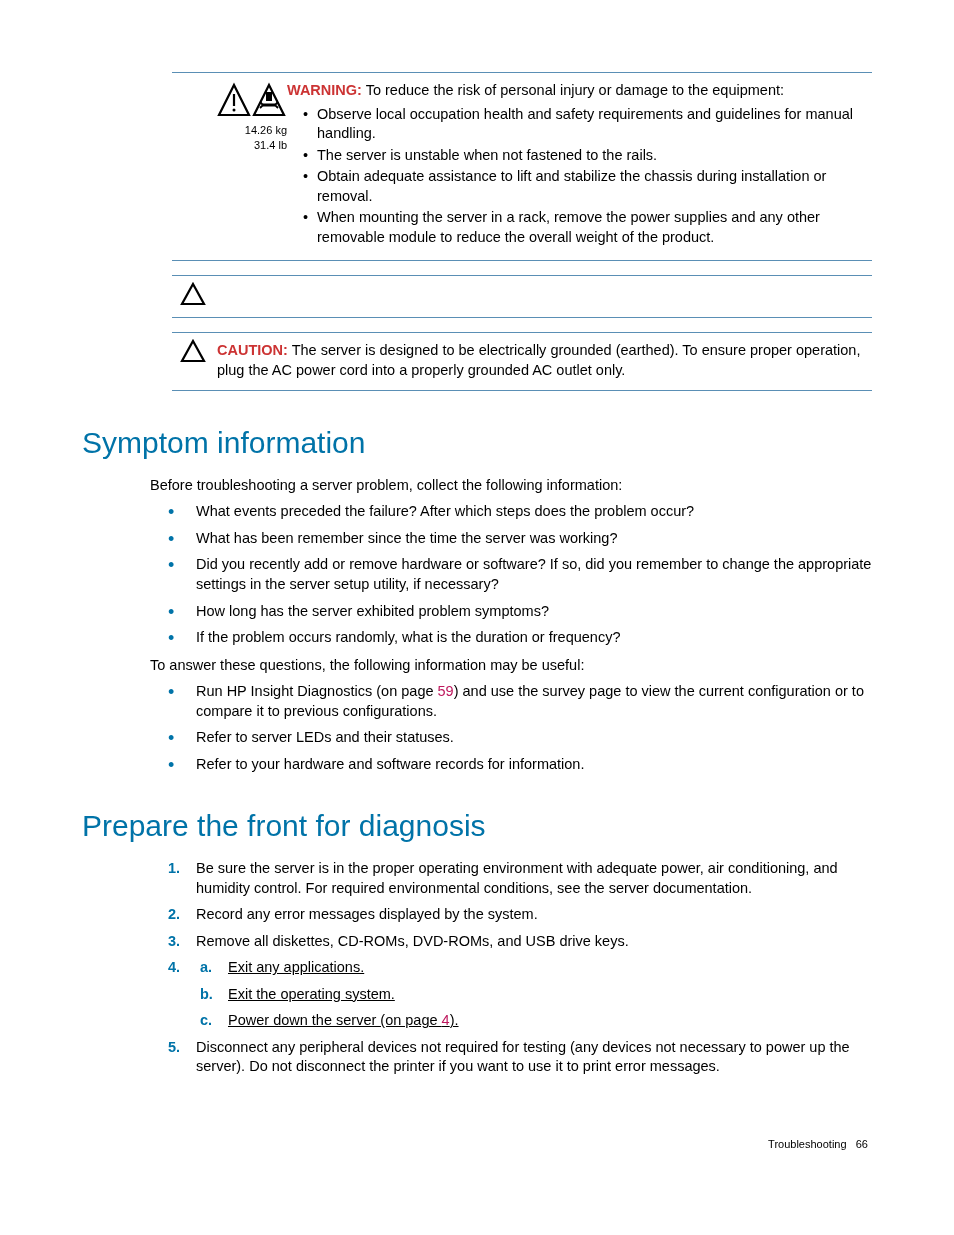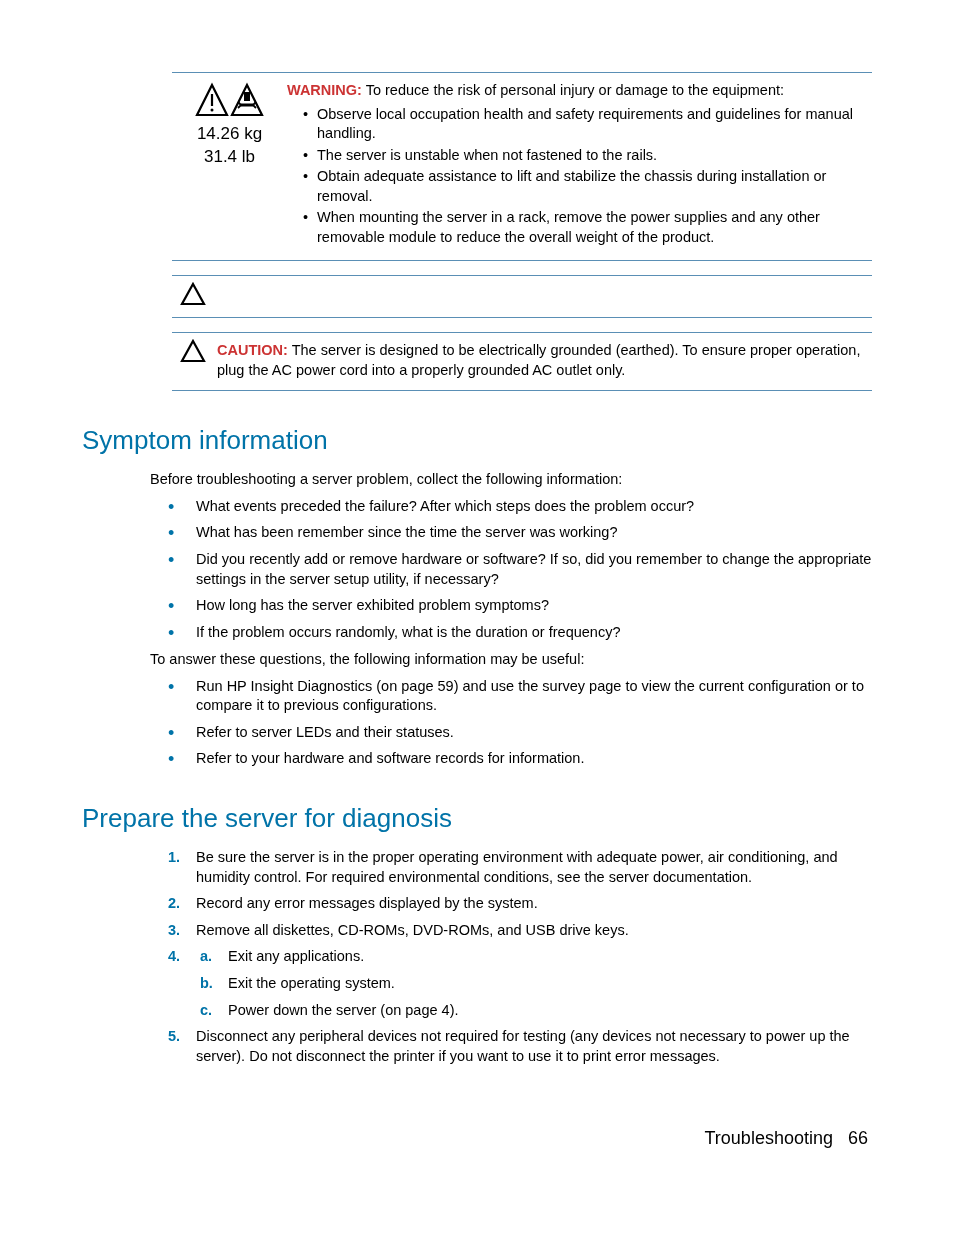--- a/index.html
+++ b/index.html
@@ -18,22 +18,22 @@
     border-bottom: 1.5px solid #5a8fb5;
     display: flex;
     align-items: flex-start;
     margin-bottom: 14px;
     padding: 6px 0;
   }
   .warning-box { margin-left: 90px; }
   .caution-box { margin-left: 90px; }
   .warn-icon-col {
     flex: 0 0 115px;
-    text-align: center;
-    font-size: 17px;
+    text-align: right;
+    font-size: 11px;
     padding-top: 2px;
   }
   .caution-icon-col {
     flex: 0 0 45px;
     text-align: left;
     padding-left: 8px;
   }
   .warn-content, .caution-content {
     flex: 1;
     padding: 2px 8px 4px 0;
@@ -54,21 +54,21 @@
   }
   .notice-list li::before {
     content: "•";
     position: absolute;
     left: 0;
     color: #000;
   }
   h2.section-head {
     font-family: Arial, Helvetica, sans-serif;
     font-weight: 300;
-    font-size: 26px;
+    font-size: 30px;
     color: #0073a8;
     margin-top: 32px;
     margin-bottom: 12px;
   }
   h2.section-head + p, h2.section-head + ul, h2.section-head + ol { }
   .body-text {
     margin-left: 68px;
     margin-bottom: 6px;
   }
   ul.blue-bullets {
@@ -106,42 +106,43 @@
     position: absolute;
     left: 18px;
     color: #0073a8;
     font-weight: bold;
   }
   ol.blue-letters {
     list-style: none;
     margin-left: 0;
     counter-reset: bl;
     margin-top: 6px;
+    text-decoration: underline;
   }
   ol.blue-letters > li {
     position: relative;
     padding-left: 32px;
     margin: 7px 0;
     counter-increment: bl;
   }
   ol.blue-letters > li::before {
     content: counter(bl, lower-alpha) ".";
     position: absolute;
     left: 4px;
     color: #0073a8;
     font-weight: bold;
   }
   a.pagelink {
-    color: #000000;
+    color: #be185d;
     text-decoration: none;
   }
   .footer {
     margin-top: 60px;
     text-align: right;
-    font-size: 18px;
+    font-size: 11px;
     padding-right: 4px;
   }
   .weight-icons { font-size: 24px; line-height: 1; }
 </style>
 </head>
 <body>
 
 <div class="warning-box">
   <div class="warn-icon-col">
     <div class="weight-icons">
@@ -203,21 +204,21 @@
 </ul>
 <p class="body-text">To answer these questions, the following information may be useful:</p>
 <ul class="blue-bullets">
   <li>
     <span>Run HP Insight Diagnostics (on page </span><a class="pagelink">59</a><span>) and use the survey page to view the current configuration or to compare it to previous configurations.</span>
   </li>
   <li>Refer to server LEDs and their statuses.</li>
   <li>Refer to your hardware and software records for information.</li>
 </ul>
 
-<h2 class="section-head">Prepare the server for diagnosis</h2>
+<h2 class="section-head">Prepare the front for diagnosis</h2>
 <ol class="blue-numbers">
   <li>Be sure the server is in the proper operating environment with adequate power, air conditioning, and humidity control. For required environmental conditions, see the server documentation.</li>
   <li>Record any error messages displayed by the system.</li>
   <li>Remove all diskettes, CD-ROMs, DVD-ROMs, and USB drive keys.</li>
   <li>
     <ol class="blue-letters">
       <li>Exit any applications.</li>
       <li>Exit the operating system.</li>
       <li>
         <span>Power down the server (on page </span><a class="pagelink">4</a><span>).</span>

